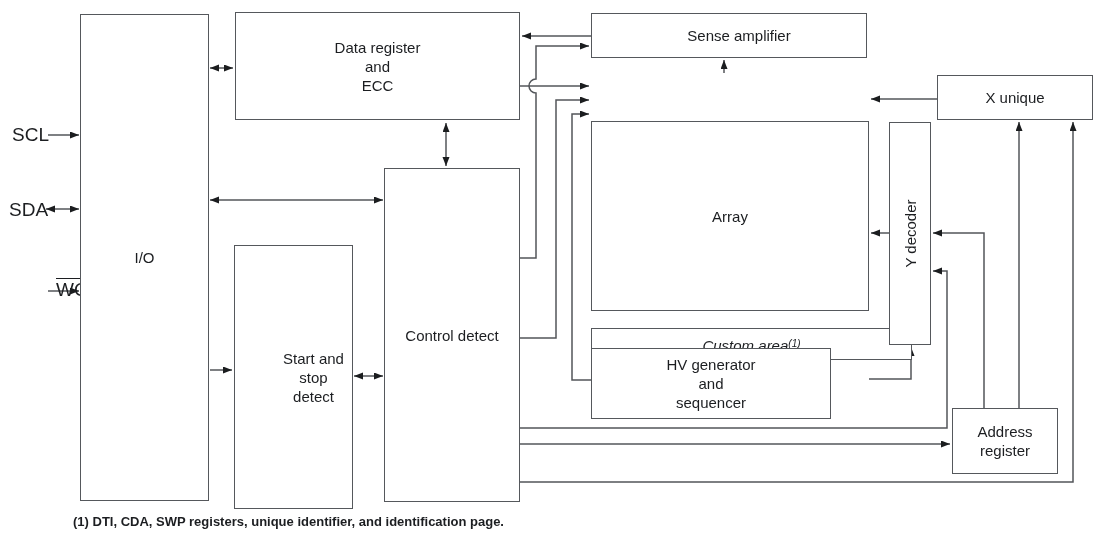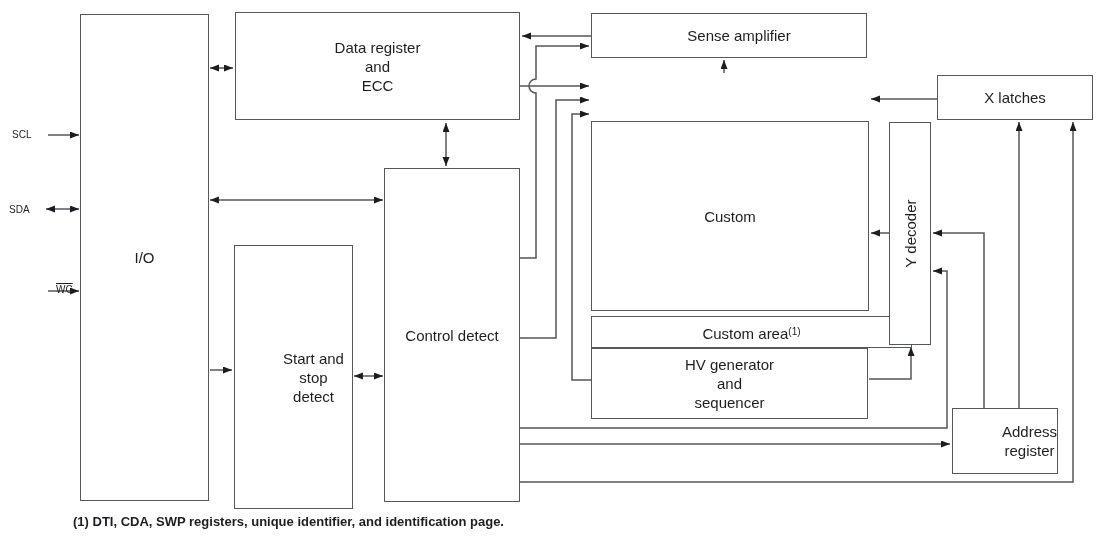--- a/index.html
+++ b/index.html
@@ -8,21 +8,21 @@
     font-family:"Liberation Sans", sans-serif;color:#1c1e21;overflow:hidden;
   }
   #wires{position:absolute;left:0;top:0;width:1100px;height:558px;pointer-events:none;}
   .blk{
     position:absolute;box-sizing:border-box;border:1.5px solid #55585c;background:#ffffff;
     display:flex;align-items:center;justify-content:center;text-align:center;
     font-size:15px;line-height:19px;
   }
   .blk .lbl{white-space:pre-line;}
   .rot .lbl{transform:rotate(-90deg);white-space:nowrap;}
-  .sig{position:absolute;font-size:10px;line-height:18px;}
+  .sig{position:absolute;font-size:19px;line-height:18px;}
   .overline{text-decoration:overline;margin-left:40px;}
   .supref{font-size:10px;vertical-align:4px;}
   #footnote{position:absolute;left:73px;top:514px;font-size:13px;font-weight:bold;white-space:nowrap;}
 </style>
 </head>
 <body>
 
 <div id="stage">
 
   <svg id="wires" viewBox="0 0 1100 558">
@@ -79,41 +79,41 @@
     <span class="lbl">Start and stop
 detect</span>
   </div>
 
   <div class="blk" style="left:591px;top:13px;width:276px;height:45px;padding-left:20px;">
     <span class="lbl">Sense amplifier</span>
   </div>
 
 
   <div class="blk" style="left:591px;top:121px;width:278px;height:190px;">
-    <span class="lbl">Custom</span>
+    <span class="lbl">Array</span>
   </div>
 
-  <div class="blk" style="left:591px;top:316px;width:321px;height:32px;">
+  <div class="blk" style="left:591px;top:328px;width:321px;height:32px;font-style:italic;">
     <span class="lbl"><span>Custom area</span><span class="supref">(1)</span></span>
   </div>
 
-  <div class="blk" style="left:591px;top:348px;width:277px;height:71px;">
+  <div class="blk" style="left:591px;top:348px;width:240px;height:71px;">
     <span class="lbl">HV generator
 and
 sequencer</span>
   </div>
 
   <div class="blk rot" style="left:889px;top:122px;width:42px;height:223px;">
     <span class="lbl">Y decoder</span>
   </div>
 
   <div class="blk" style="left:937px;top:75px;width:156px;height:45px;">
-    <span class="lbl">X latches</span>
+    <span class="lbl">X unique</span>
   </div>
 
-  <div class="blk" style="left:952px;top:408px;width:106px;height:66px;justify-content:flex-end;">
+  <div class="blk" style="left:952px;top:408px;width:106px;height:66px;">
     <span class="lbl">Address
 register</span>
   </div>
 
   <div id="footnote">(1) DTI, CDA, SWP registers, unique identifier, and identification page.</div>
 
 </div>
 
 </body></html>

